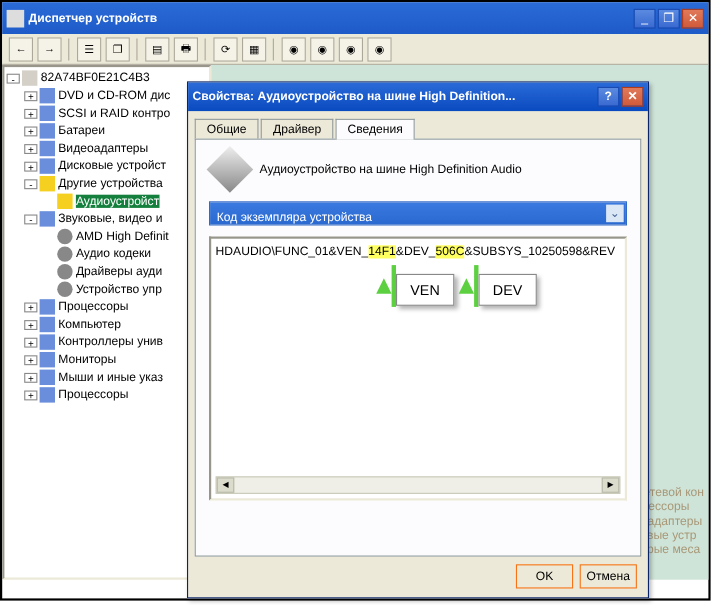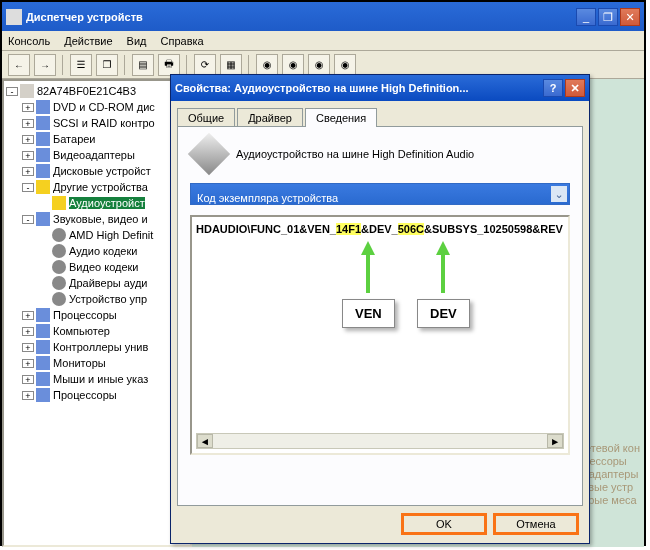--- a/index.html
+++ b/index.html
@@ -45,55 +45,49 @@
 .tab.active { background:#fcfcfe; z-index:2; }
 .tabpanel { margin:0 6px 22px 6px; border:1px solid #919b9c; background:#fcfcfe; height:380px; padding:12px; position:relative; }
 
 .dev-header { display:flex; align-items:center; margin-bottom:14px; }
 .dev-header .dicon { width:30px; height:30px; background:linear-gradient(135deg,#eee,#888); transform:rotate(45deg); margin-right:12px; margin-left:4px; }
 .dev-header .dname { }
 
 .combo { width:100%; height:22px; background:linear-gradient(#3a7ae0,#2a6ad0); color:#fff; border:1px solid #316ac5; display:flex; align-items:flex-end; padding:0 6px; cursor:pointer; position:relative; }
 .combo .arrow { position:absolute; right:2px; top:2px; width:16px; height:16px; background:#dbe7f5; color:#4a6a9a; text-align:center; line-height:16px; }
 
-.listbox { margin-top:10px; width:100%; height:240px; background:#fff; border:2px inset #ece9d8; padding:6px 4px; position:relative; overflow:hidden;font-weight:bold; }
+.listbox { margin-top:10px; width:100%; height:240px; background:#fff; border:2px inset #ece9d8; padding:6px 4px; position:relative; overflow:hidden; }
 .hwid { white-space:nowrap; font-size:11px; }
 .hl { background:#ffff60; }
 
-.annot { position:absolute; display:flex; flex-direction:column; align-items:center; }
+.annot { position:absolute; display:flex; flex-direction:row; align-items:center; }
 .annot .arrowup { width:0; height:0; border-left:7px solid transparent; border-right:7px solid transparent; border-bottom:14px solid #5cd040; }
 .annot .stem { width:4px; height:38px; background:#5cd040; }
 .annot .box { margin-top:6px; padding:6px 12px; background:#fff; border:1px solid #888; font-size:13px; box-shadow:3px 3px 4px rgba(0,0,0,.3); }
 
 .hscroll { position:absolute; bottom:4px; left:4px; right:4px; height:16px; background:#efefe7; border:1px solid #c8c8b8; display:flex; }
 .hscroll .sbtn { width:16px; background:#dcdccc; border:1px solid #b8b8a8; text-align:center; line-height:12px; cursor:pointer; }
 .hscroll .track { flex:1; }
 
 .dlg-buttons { position:absolute; bottom:8px; right:10px; display:flex; gap:6px; }
-.btn { width:86px; height:22px; background:#ece9d8; border:3px solid #f97316; cursor:pointer; }
+.btn { width:52px; height:22px; background:#ece9d8; border:1px solid #f97316; cursor:pointer; }
 
 .cutlabels { position:absolute; right:4px; top:440px; font-size:10px; color:#a89878; line-height:13px; }
 </style>
 </head>
 <body>
 
 <div class="main-window">
   <div class="titlebar">
     <span class="icon"></span>
     <span class="title">Диспетчер устройств</span>
     <span class="wbtn">_</span>
     <span class="wbtn">❐</span>
     <span class="wbtn close">✕</span>
   </div>
-  <div class="menubar">
-    <span>Консоль</span>
-    <span>Действие</span>
-    <span>Вид</span>
-    <span>Справка</span>
-  </div>
   <div class="toolbar">
     <div class="tbtn">←</div>
     <div class="tbtn">→</div>
     <div class="tsep"></div>
     <div class="tbtn">☰</div>
     <div class="tbtn">❐</div>
     <div class="tsep"></div>
     <div class="tbtn">▤</div>
     <div class="tbtn">🖶</div>
     <div class="tsep"></div>
@@ -154,25 +148,20 @@
         </div>
         <div class="tree-row audio child2">
           <span style="width:14px;display:inline-block"></span>
           <span class="ticon"></span>
           <span class="label">AMD High Definit</span>
         </div>
         <div class="tree-row audio child2">
           <span style="width:14px;display:inline-block"></span>
           <span class="ticon"></span>
           <span class="label">Аудио кодеки</span>
-        </div>
-        <div class="tree-row audio child2">
-          <span style="width:14px;display:inline-block"></span>
-          <span class="ticon"></span>
-          <span class="label">Видео кодеки</span>
         </div>
         <div class="tree-row audio child2">
           <span style="width:14px;display:inline-block"></span>
           <span class="ticon"></span>
           <span class="label">Драйверы ауди</span>
         </div>
         <div class="tree-row audio child2">
           <span style="width:14px;display:inline-block"></span>
           <span class="ticon"></span>
           <span class="label">Устройство упр</span>

